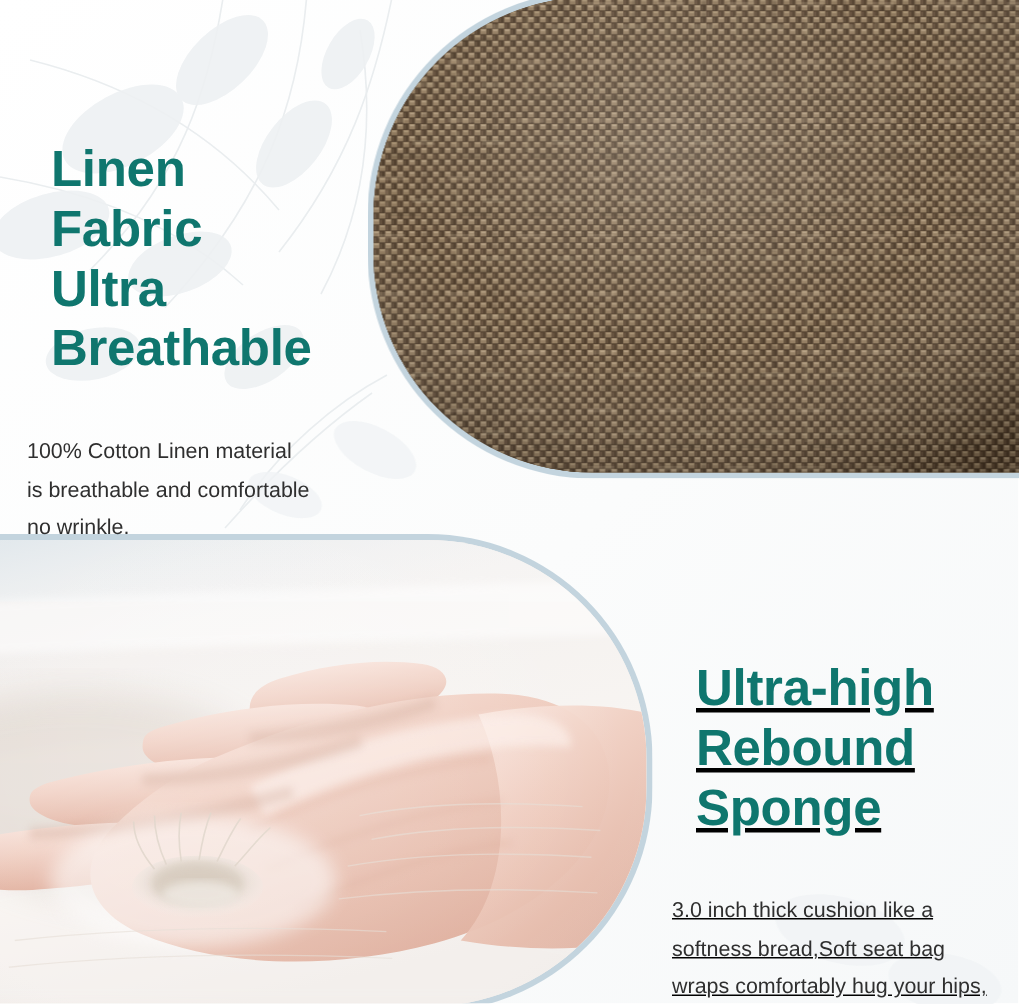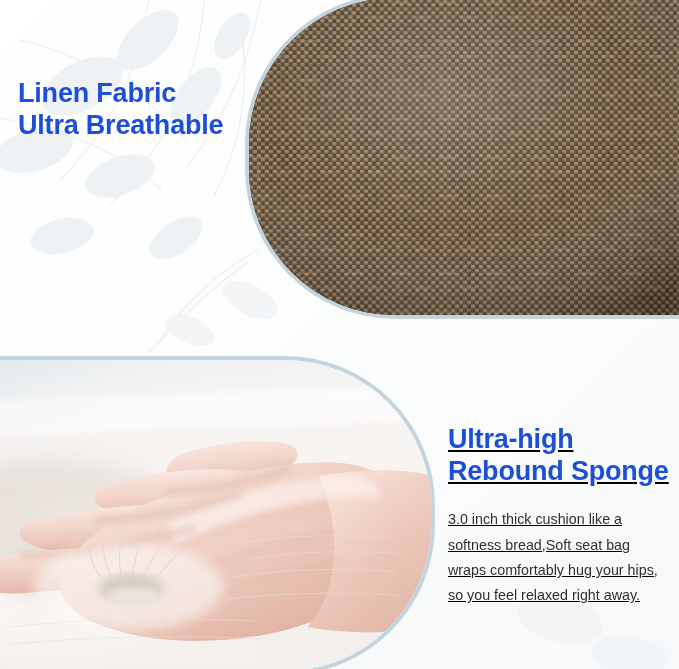--- a/index.html
+++ b/index.html
@@ -84,25 +84,25 @@
     width: 225px;
   }
   .copy-block--sponge {
     left: 448px;
     top: 424px;
     width: 226px;
     text-decoration: underline;
   }
 
   .headline {
-    margin: 0;
-    font-size: 27px;
+    margin: 16px;
+    font-size: 34px;
     line-height: 1.17;
     font-weight: 700;
-    color: #1d4ed8;
+    color: #0f766e;
     letter-spacing: -0.2px;
     white-space: pre-line;
   }
 
   .bodycopy {
     margin: 0;
     padding-top: 20px;
     font-size: 14.3px;
     line-height: 1.78;
     font-weight: 400;
@@ -188,20 +188,23 @@
       <rect width="444" height="325" fill="#5b4833"></rect>
       <rect width="444" height="325" fill="url(#weave)"></rect>
       <rect width="444" height="325" fill="url(#slub)"></rect>
       <rect width="444" height="325" fill="url(#fabLight)"></rect>
     </svg>
   </div>
 
   <div class="copy-block copy-block--fabric">
     <h2 class="headline">Linen Fabric
 Ultra Breathable</h2>
+    <p class="bodycopy">100% Cotton Linen material
+is breathable and comfortable
+no wrinkle.</p>
   </div>
 
   <div class="panel panel--sponge">
     <svg class="panel-media" viewBox="0 0 443 319" preserveAspectRatio="xMidYMid slice" aria-label="hand pressing into thick white high-rebound foam sponge leaving an indentation">
       <defs>
         <linearGradient id="foamBase" x1="0" y1="0" x2="0.35" y2="1">
           <stop offset="0%" stop-color="#eceaea"></stop>
           <stop offset="30%" stop-color="#f4f1ef"></stop>
           <stop offset="70%" stop-color="#f8f5f2"></stop>
           <stop offset="100%" stop-color="#efebe7"></stop>

